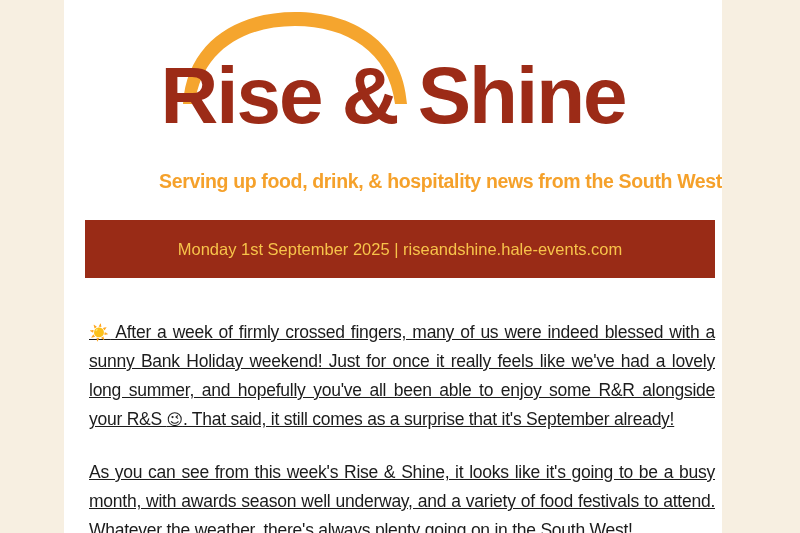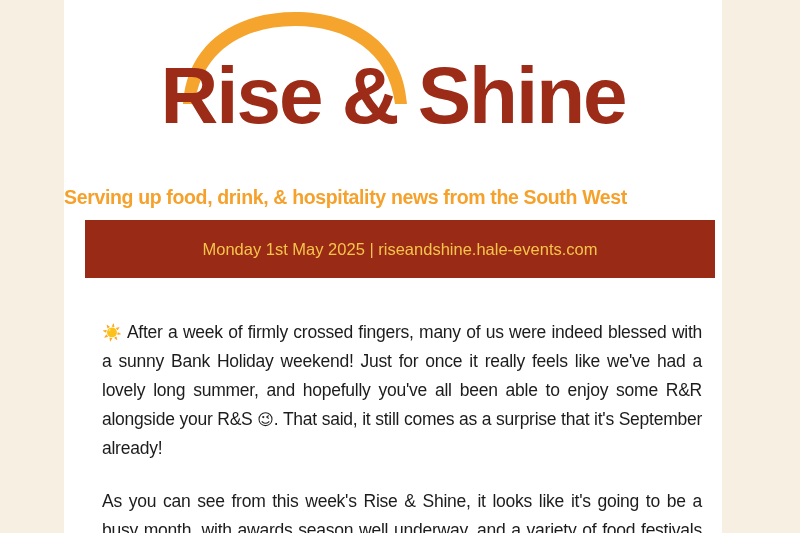--- a/index.html
+++ b/index.html
@@ -62,23 +62,23 @@
     font-weight: 700;
     font-size: 80px;
     line-height: 96px;
     letter-spacing: -2px;
     white-space: nowrap;
   }
 
   #brand-tagline {
     position: absolute;
     left: 0;
-    top: 184px;
+    top: 168px;
     width: 100%;
-    text-align: left;
+    text-align: right;
     color: #F5A12B;
     font-family: "Liberation Sans", sans-serif;
     font-weight: 700;
     font-size: 19.5px;
     line-height: 26px;
     letter-spacing: -0.35px;
     white-space: nowrap;
   }
 
   
@@ -117,27 +117,28 @@
     margin: 0;
     color: #1C1C1C;
     font-family: "Liberation Sans", sans-serif;
     font-weight: 700;
     font-size: 17px;
     line-height: 24px;
     letter-spacing: -0.2px;
   }
 
   .body-paragraph {
-    margin: 17px;
+    margin: 4px;
     color: #1C1C1C;
     font-family: "Liberation Sans", sans-serif;
     font-size: 17.5px;
     line-height: 29px;
     text-align: justify;
     letter-spacing: -0.25px;
+    text-decoration: underline;
   }
   #paragraph-intro { margin-top: 22px; }
   #paragraph-outlook { margin-top: 24px; }
 
   .inline-emoji {
     font-family: "DejaVu Sans", sans-serif;
     font-size: 16px;
   }
 </style>
 </head>
@@ -152,21 +153,21 @@
       <svg id="sun-arc-icon" viewBox="0 0 228 96" aria-hidden="true">
         <path d="M2 96 C 6 34, 56 4, 114 4 C 172 4, 222 34, 226 96 L 214 96 C 208 44, 166 18, 114 18 C 62 18, 20 44, 14 96 Z" fill="#F5A52E"></path>
       </svg>
 
       <div id="brand-title">Rise &amp; Shine</div>
 
       <div id="brand-tagline">Serving up food, drink, &amp; hospitality news from the South West</div>
     </div>
 
     <div id="date-bar">
-      <div id="date-bar-text"><span>Monday 1st May 2025 | </span><span id="date-bar-url">riseandshine.hale-events.com</span></div>
+      <div id="date-bar-text"><span>Monday 1st September 2025 | </span><span id="date-bar-url">riseandshine.hale-events.com</span></div>
     </div>
 
     <div id="article-body">
 
 
       <p id="paragraph-intro" class="body-paragraph"><span class="inline-emoji">☀️</span><span> After a week of firmly crossed fingers, many of us were indeed blessed with a sunny Bank Holiday weekend! Just for once it really feels like we've had a lovely long summer, and hopefully you've all been able to enjoy some R&amp;R alongside your R&amp;S </span><span class="inline-emoji">😉</span><span>. That said, it still comes as a surprise that it's September already!</span></p>
 
       <p id="paragraph-outlook" class="body-paragraph">As you can see from this week's Rise &amp; Shine, it looks like it's going to be a busy month, with awards season well underway, and a variety of food festivals to attend. Whatever the weather, there's always plenty going on in the South West!</p>
 
     </div>

